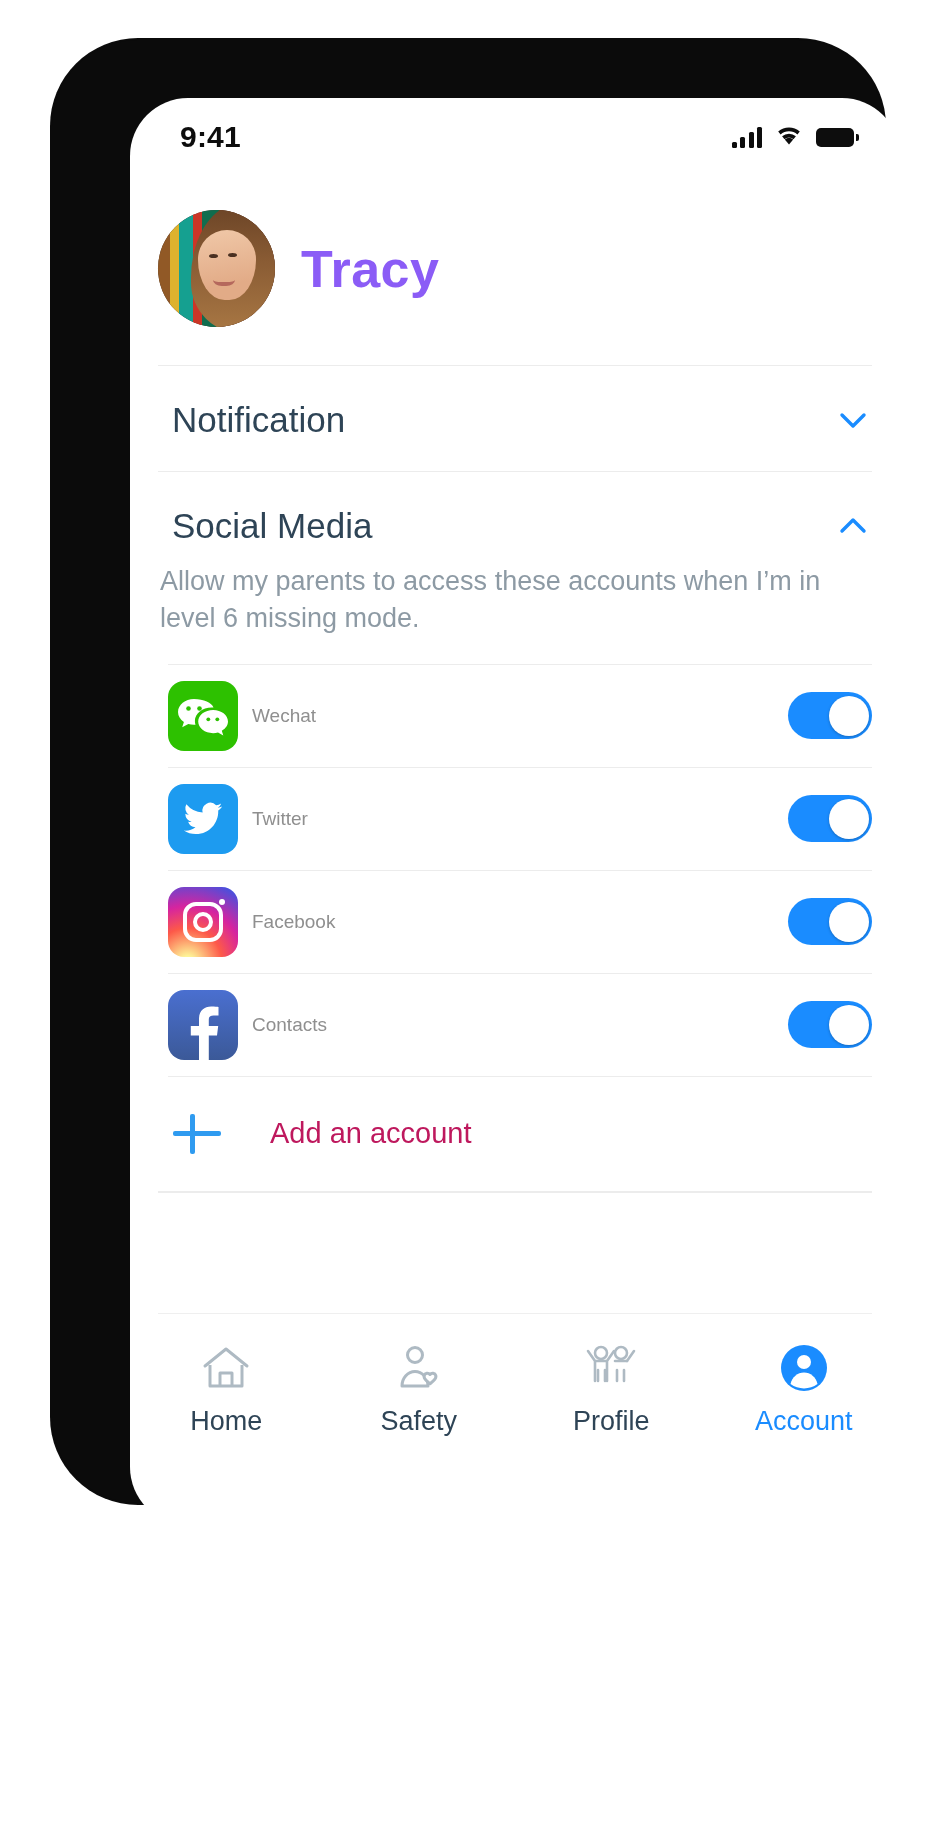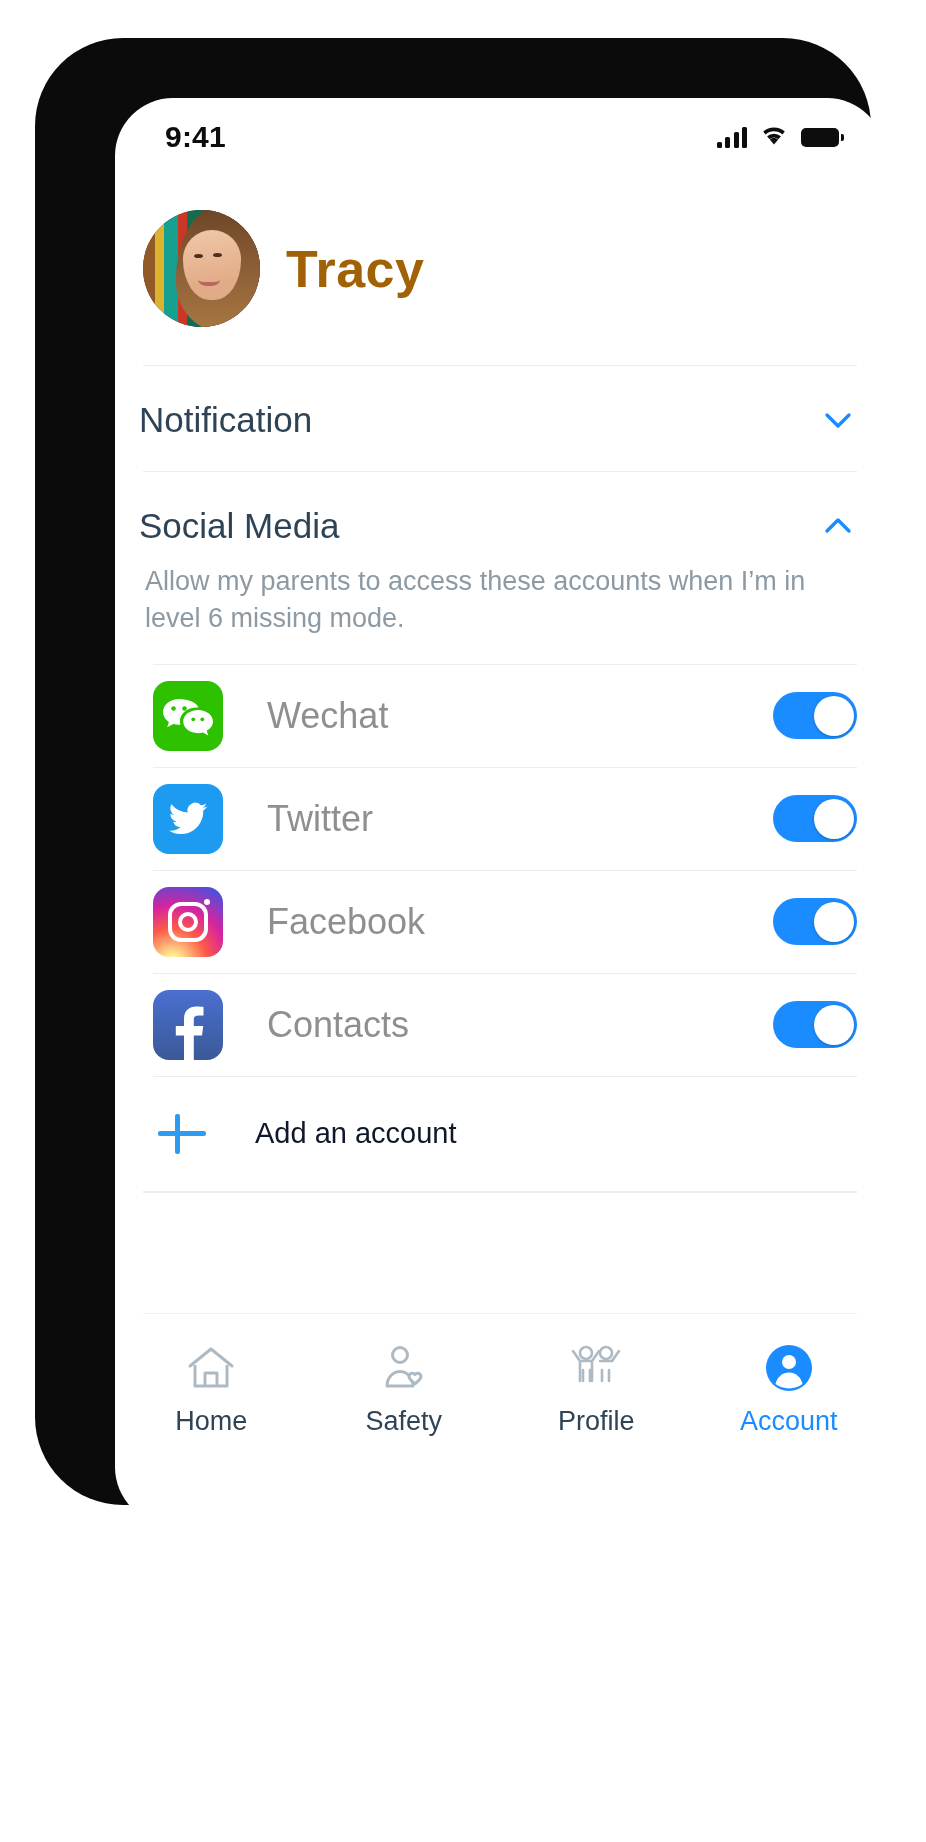--- a/index.html
+++ b/index.html
@@ -7,21 +7,21 @@
     width:926px;height:1842px;
     background:#ffffff;
     font-family:"Liberation Sans", sans-serif;
     overflow:hidden;
   }
   .stage{position:relative;width:926px;height:1842px;background:#ffffff;}
 
   
   .phone-shell{
     position:absolute;
-    left:37px;top:40px;
+    left:52px;top:40px;
     width:832px;height:1463px;
     background:#0b0b0b;
     border-radius:86px;
     box-shadow:0 0 0 2px #0b0b0b;
   }
   .phone-shell::before{
     content:"";position:absolute;inset:0;border-radius:86px;
     background:
       radial-gradient(circle at 12% 8%, rgba(255,255,255,.18) 0 2px, transparent 3px),
       radial-gradient(circle at 88% 93%, rgba(255,255,255,.14) 0 2px, transparent 3px);
@@ -92,32 +92,32 @@
     border-radius:50% 50% 46% 46% / 42% 42% 58% 58%;
   }
   .avatar .eye{position:absolute;width:9px;height:4px;background:#4a3021;border-radius:50%;}
   .avatar .eye.l{left:44%;top:38%;}
   .avatar .eye.r{left:60%;top:37%;}
   .avatar .smile{
     position:absolute;left:47%;top:52%;width:22px;height:11px;
     border-bottom:4px solid #b5685c;border-radius:0 0 40% 40%;
   }
   .profile-name{
-    font-size:52px;font-weight:700;color:#a16207;letter-spacing:.5px;
+    font-size:52px;font-weight:700;color:#8b5cf6;letter-spacing:.5px;
     line-height:1;
   }
 
   
   .divider{height:1px;background:#ececec;margin:0 28px;}
   .divider.inset{margin:0 28px 0 38px;}
   .divider.inset-icon{margin:0 28px 0 38px;}
 
   .section-head{
     display:flex;align-items:center;
-    padding:36px 30px 34px 24px;
+    padding:36px 30px 34px 42px;
     cursor:pointer;
   }
   .section-title{
     font-size:35px;color:#2e4456;font-weight:400;line-height:1;
   }
   .chev{margin-left:auto;width:34px;height:34px;position:relative;}
   .chev svg{display:block;}
 
   .section-desc{
     font-size:27px;line-height:1.38;color:#8d9aa4;
@@ -127,21 +127,21 @@
 
   
   .acct-row{
     display:flex;align-items:center;
     padding:16px 28px 16px 38px;
     height:70px;
     cursor:pointer;
   }
   .acct-icon{width:70px;height:70px;border-radius:16px;flex:0 0 auto;position:relative;overflow:hidden;}
   .acct-label{
-    font-size:36px;color:#8f8f8f;margin-left:44px;line-height:1;
+    font-size:19px;color:#8f8f8f;margin-left:14px;line-height:1;
   }
 
   
   .ic-wechat{background:#2dc100;}
   
   .ic-twitter{background:#1d9bf0;display:flex;align-items:center;justify-content:center;}
   
   .ic-instagram{
     background:
       radial-gradient(circle at 28% 108%, #fdf497 0%, #fdf497 7%, #fd5949 38%, #d6249f 62%, #285AEB 100%);
@@ -181,21 +181,21 @@
   }
   .plus{
     width:58px;height:58px;position:relative;flex:0 0 auto;
   }
   .plus::before,.plus::after{
     content:"";position:absolute;background:#2f9bf0;border-radius:2px;
   }
   .plus::before{left:5px;top:26px;width:48px;height:5px;}
   .plus::after{left:21.5px;top:9px;width:5px;height:40px;}
   .add-label{
-    font-size:29px;color:#0f172a;margin-left:44px;line-height:1;
+    font-size:29px;color:#be185d;margin-left:44px;line-height:1;
   }
 
   .spacer{height:120px;}
 
   
   .tabbar-sep{height:1px;background:#efefef;margin:0 28px;}
   .tabbar{
     display:flex;align-items:flex-start;
     padding:26px 0 0 0;
   }

